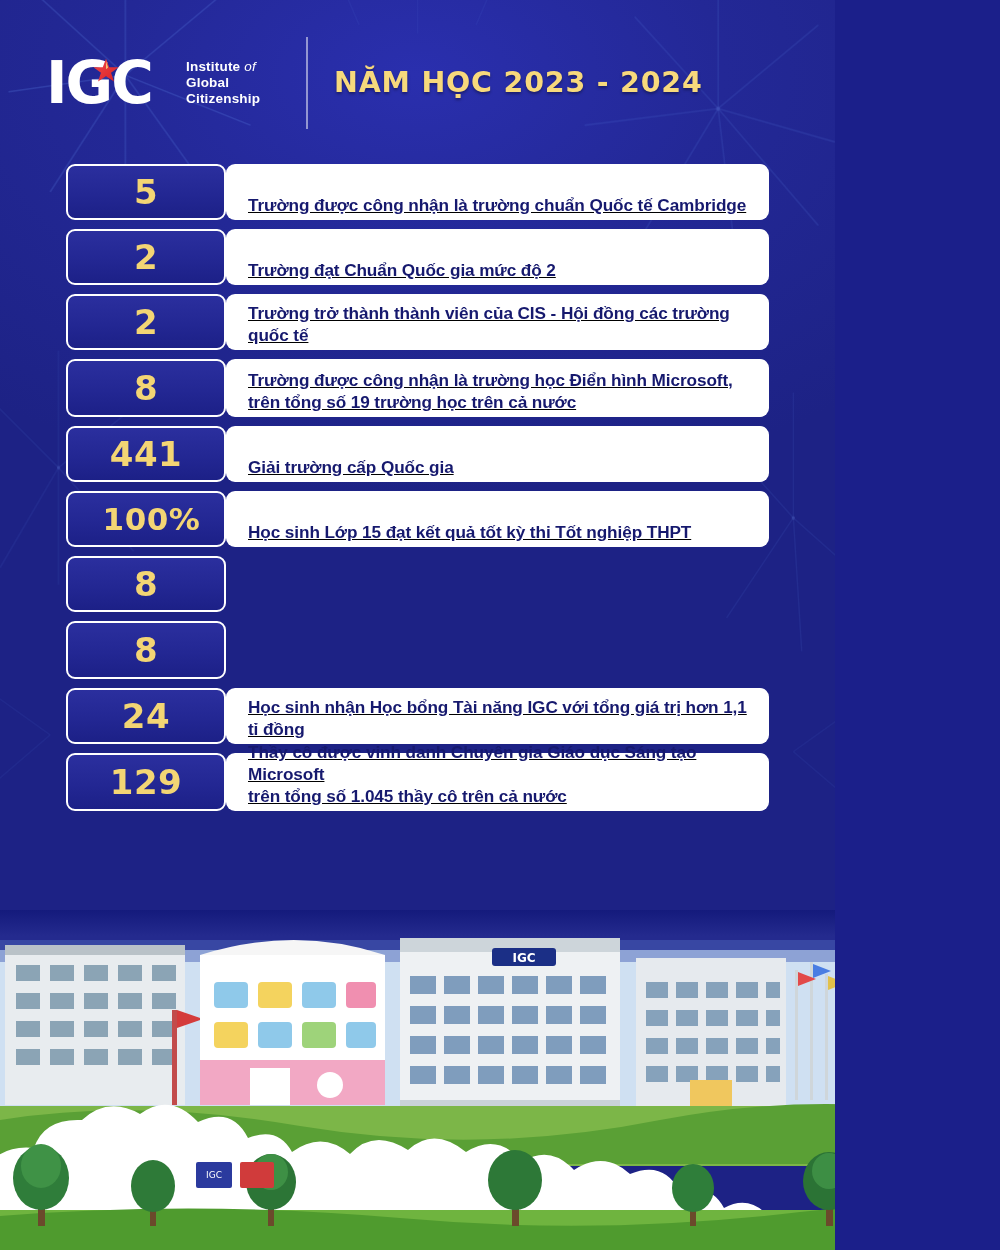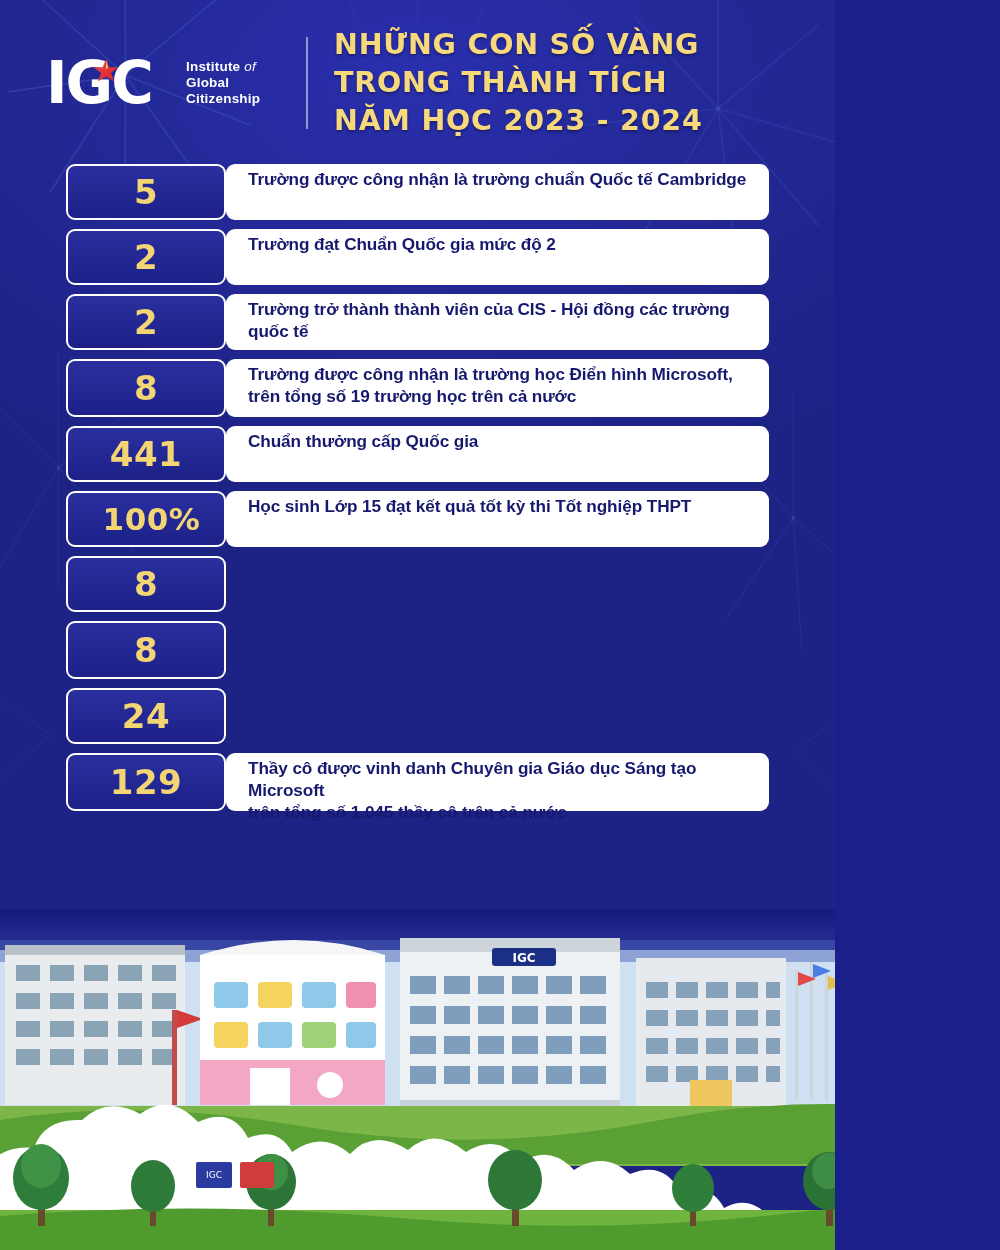--- a/index.html
+++ b/index.html
@@ -121,23 +121,24 @@
     letter-spacing: .5px;
     margin-right: 2px;
     z-index: 2;
   }
   .row-num.small { font-size: 31px; padding-left: 11px; }
   .row-text {
     flex: 1;
     background: #ffffff;
     border-radius: 9px;
     display: flex;
-    align-items: flex-start;
+    align-items: flex-end;
     padding: 4px 18px 4px 22px;
     margin-left: -2px;
+    text-decoration: underline;
   }
   .row-text span {
     color: #16196e;
     font-size: 17.2px;
     font-weight: bold;
     line-height: 22px;
     letter-spacing: -.1px;
   }
 
   
@@ -237,21 +238,20 @@
         <span>Institute</span>
         <span class="thin">of</span><br>
         <span>Global</span><br>
         <span>Citizenship</span>
       </div>
     </div>
 
     <div class="divider-v"></div>
 
     <div class="title-block">
-      <div class="title-line">NHỮNG CON SỐ VÀNG TRONG THÀNH TÍCH</div>
       <div class="title-line">NĂM HỌC 2023 - 2024</div>
     </div>
   </div>
 
   <div class="rows">
 
     <div class="row">
       <div class="row-num">5</div>
       <div class="row-text">
           <span>Trường được công nhận là trường chuẩn Quốc tế Cambridge</span>
@@ -275,21 +275,21 @@
     <div class="row tall">
       <div class="row-num">8</div>
       <div class="row-text">
           <span>Trường được công nhận là trường học Điển hình Microsoft,<br>trên tổng số 19 trường học trên cả nước</span>
         </div>
     </div>
 
     <div class="row">
       <div class="row-num">441</div>
       <div class="row-text">
-          <span>Chuẩn thưởng cấp Quốc gia</span>
+          <span>Giải trường cấp Quốc gia</span>
         </div>
     </div>
 
 
     <div class="row">
       <div class="row-num small">100%</div>
       <div class="row-text">
           <span>Học sinh Lớp 15 đạt kết quả tốt kỳ thi Tốt nghiệp THPT</span>
         </div>
     </div>
@@ -298,20 +298,23 @@
       <div class="row-num">8</div>
     </div>
 
 
     <div class="row tall">
       <div class="row-num">8</div>
     </div>
 
     <div class="row">
       <div class="row-num">24</div>
+      <div class="row-text">
+          <span>Học sinh nhận Học bổng Tài năng IGC với tổng giá trị hơn 1,1 tỉ đồng</span>
+        </div>
     </div>
 
     <div class="row tall">
       <div class="row-num">129</div>
       <div class="row-text">
           <span>Thầy cô được vinh danh Chuyên gia Giáo dục Sáng tạo Microsoft<br>trên tổng số 1.045 thầy cô trên cả nước</span>
         </div>
     </div>
 
   </div>

